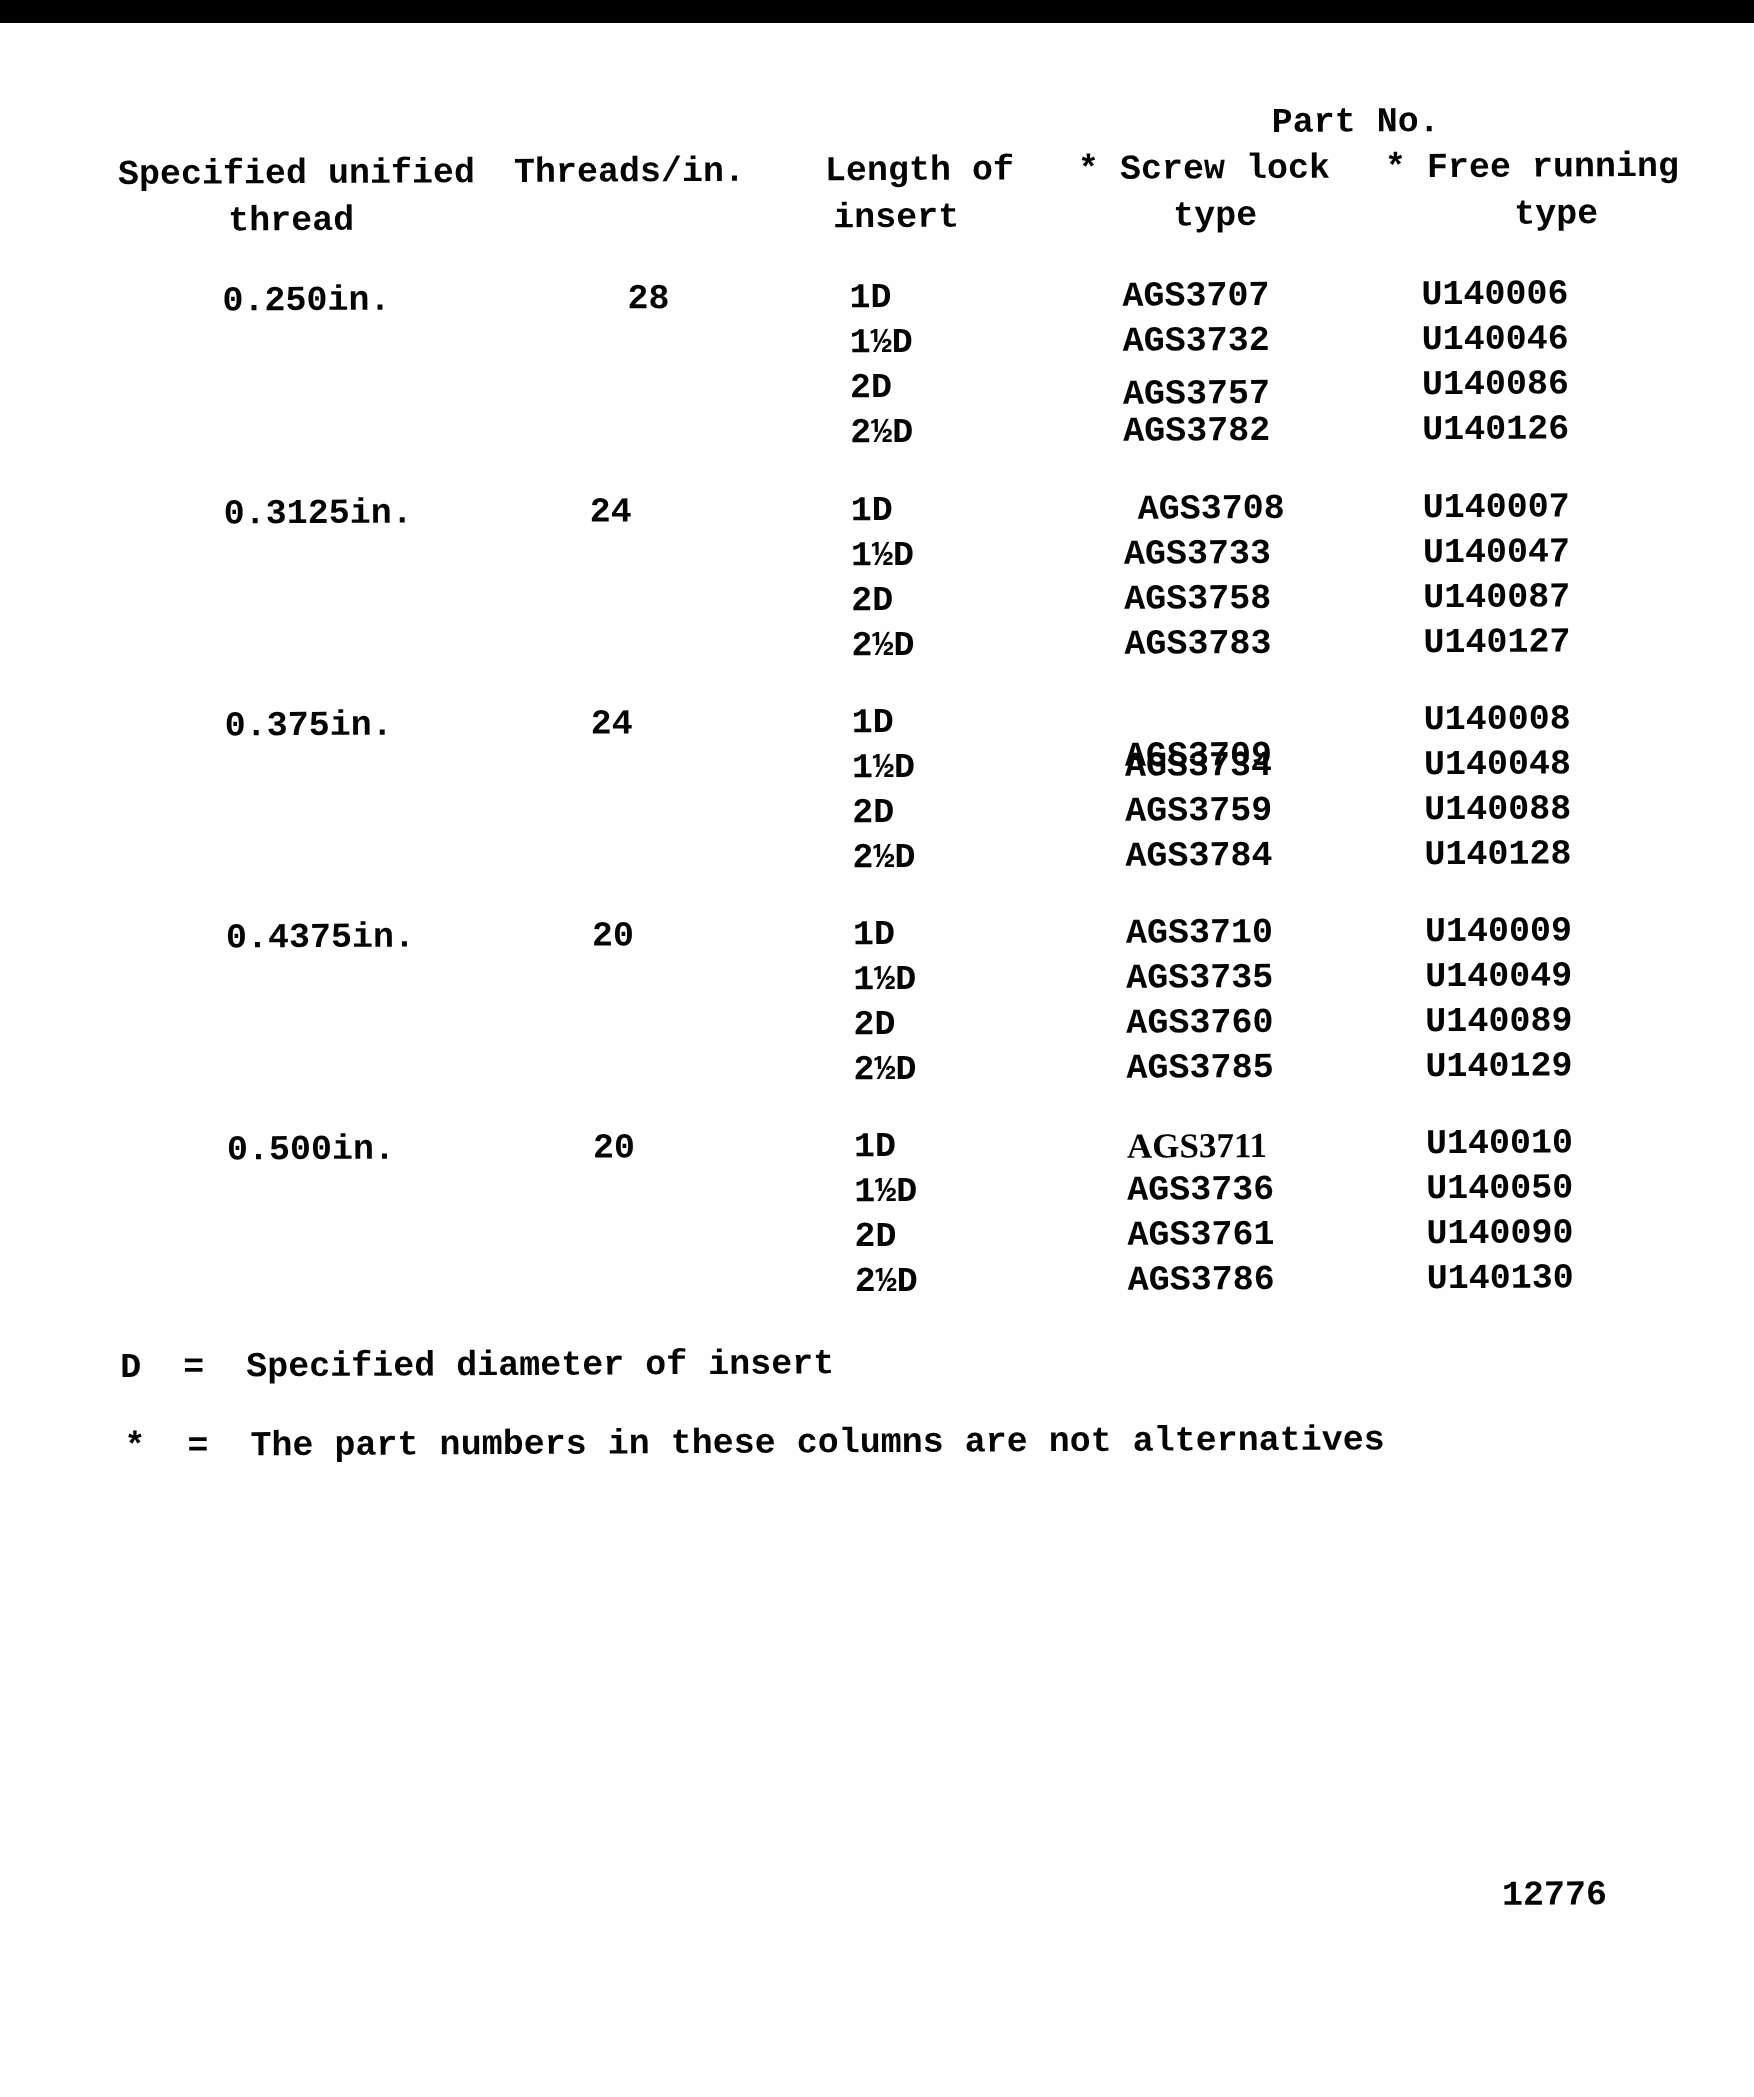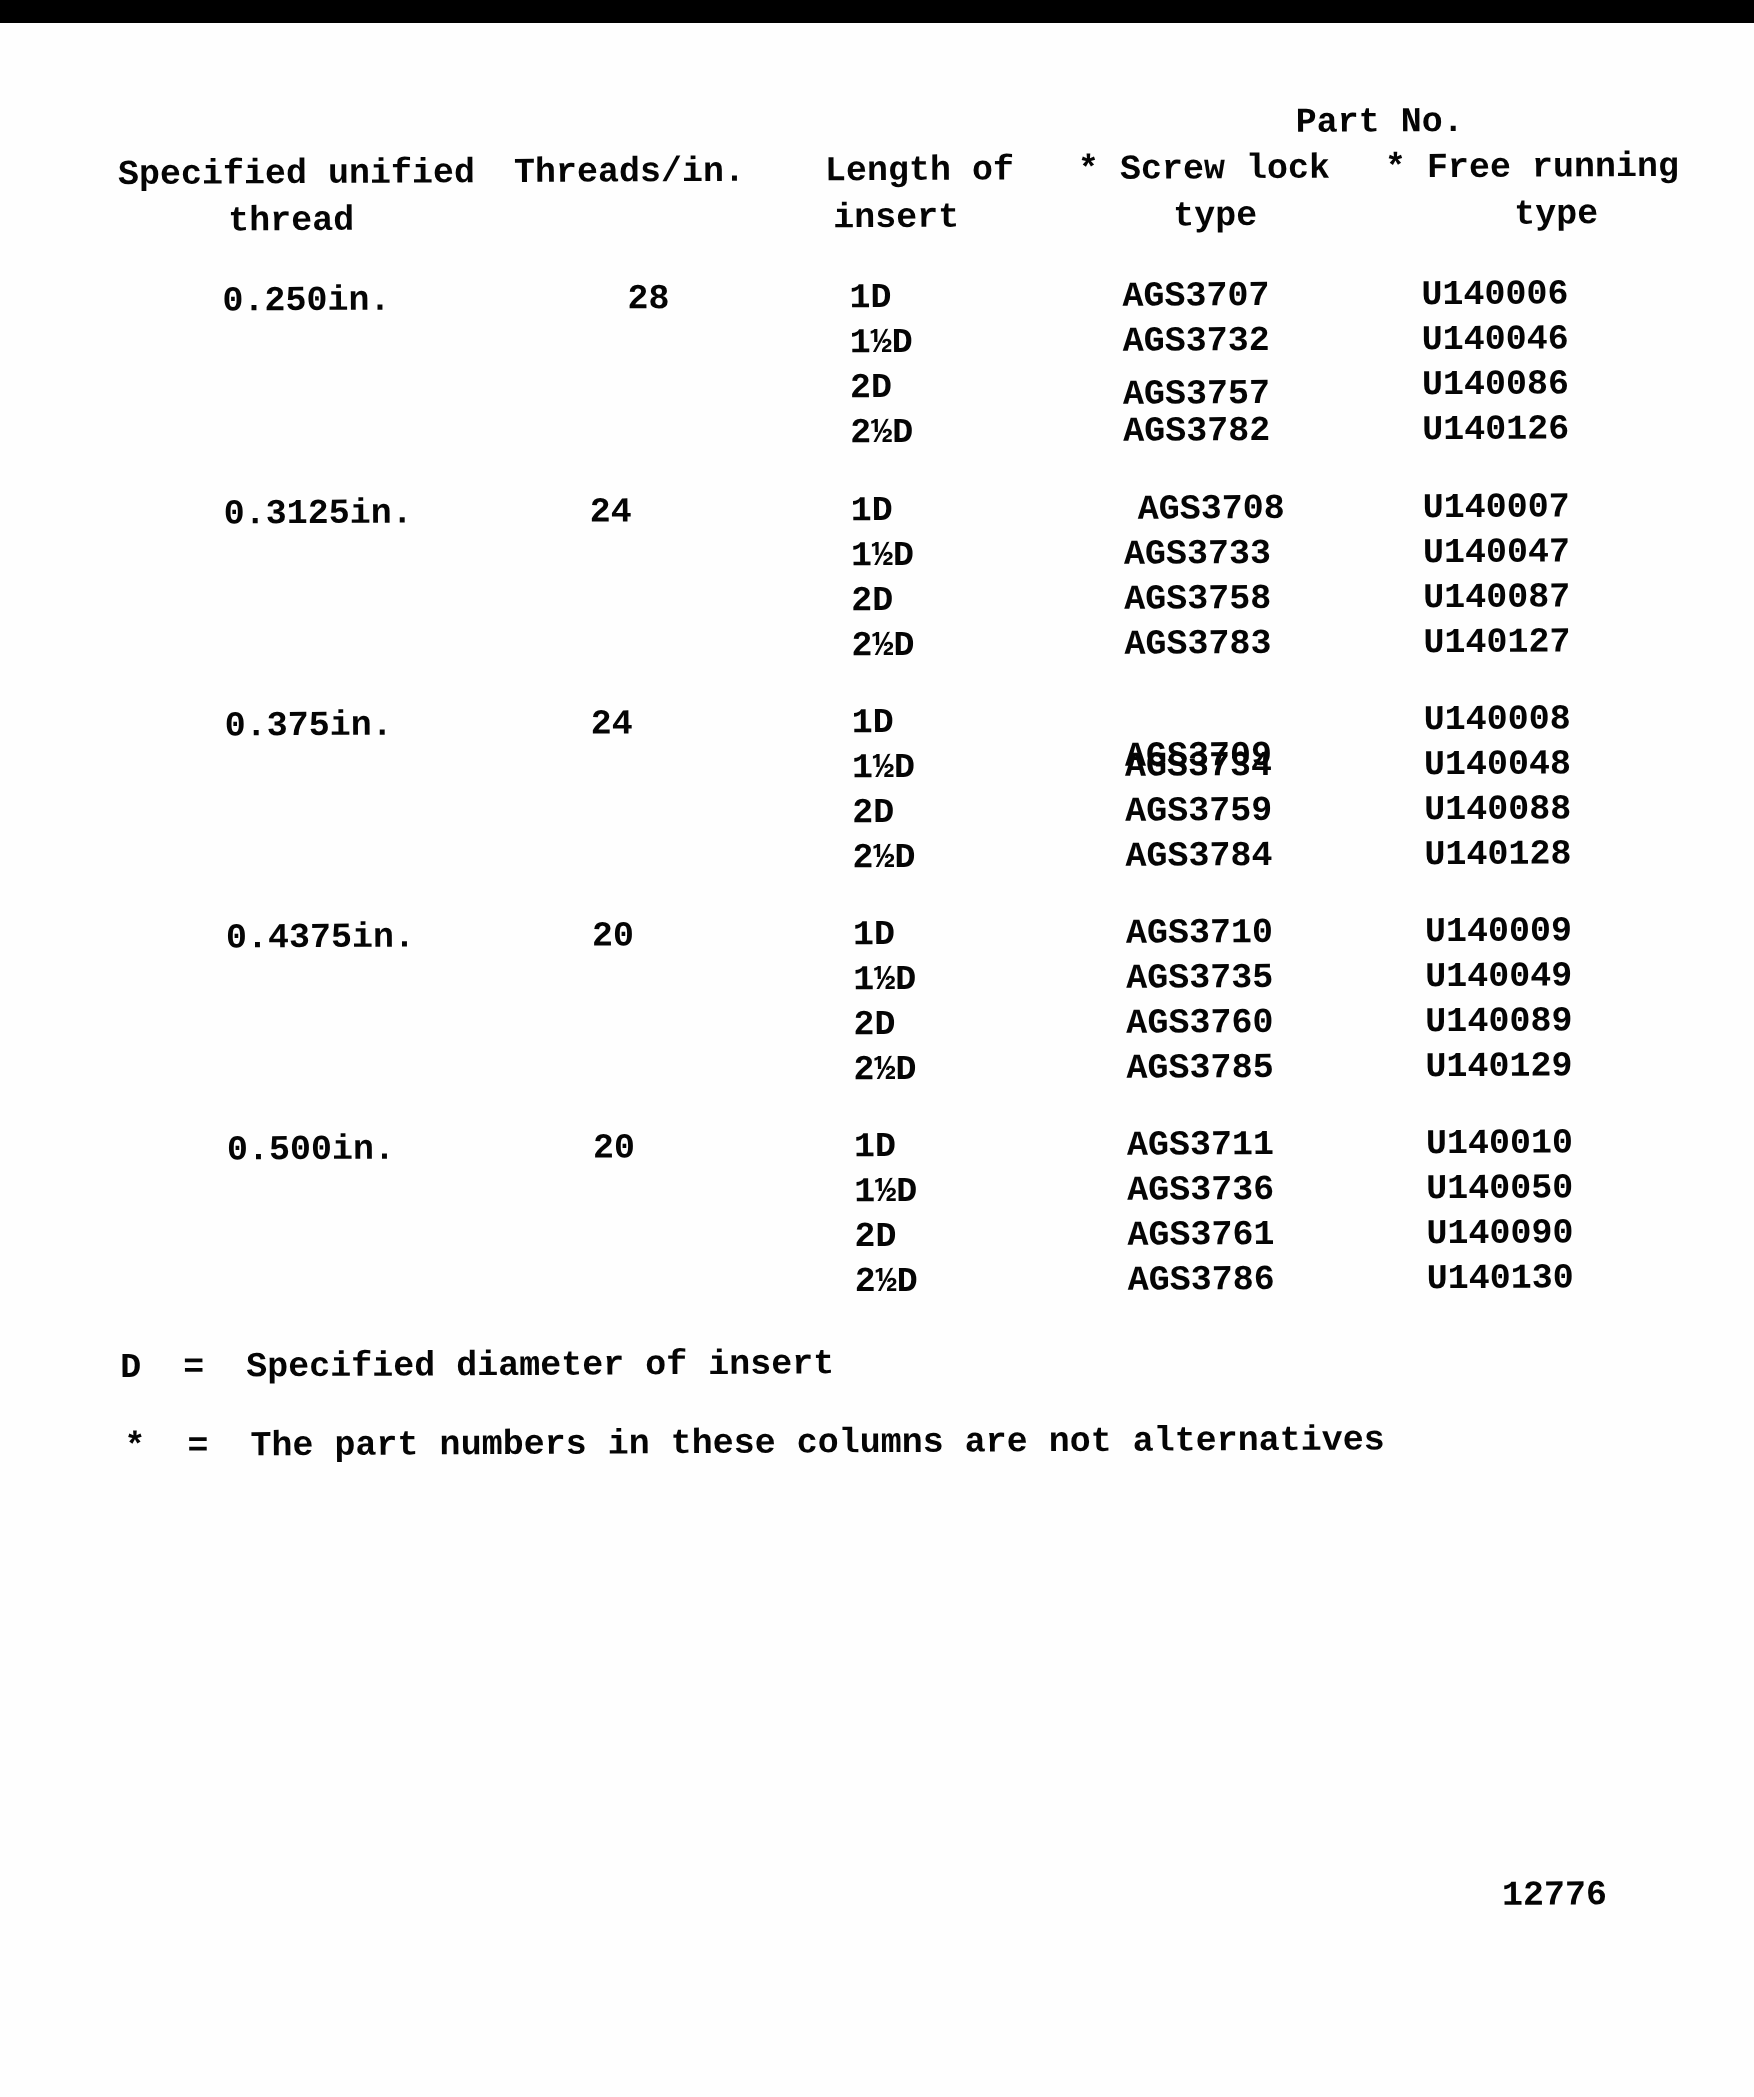--- a/index.html
+++ b/index.html
@@ -49,21 +49,21 @@
   }
 </style>
 </head>
 <body>
 
 <div class="page">
   <div class="topbar"></div>
 
   <div class="sheet">
 
-    <div class="h" style="left:1275px; top:108px;margin-left:24px;">Part No.</div>
+    <div class="h" style="left:1275px; top:108px;">Part No.</div>
 
     <div class="h" style="left:121px; top:154px;">Specified unified</div>
     <div class="h" style="left:231px; top:201px;">thread</div>
 
     <div class="h" style="left:517px; top:154px;">Threads/in.</div>
 
     <div class="h" style="left:828px; top:154px;">Length of</div>
     <div class="h" style="left:836px; top:201px;">insert</div>
 
     <div class="h" style="left:1081px; top:154px;">* Screw lock</div>
@@ -125,21 +125,21 @@
         <div class="cell" style="left: 1424px; top: 958px;">U140049</div>
         <div class="cell" style="left: 852px; top: 1003px;">2D</div>
         <div class="cell" style="left: 1125px; top: 1003px; text-align: right;">AGS3760</div>
         <div class="cell" style="left: 1424px; top: 1003px;">U140089</div>
         <div class="cell" style="left: 852px; top: 1048px;">2½D</div>
         <div class="cell" style="left: 1125px; top: 1048px;">AGS3785</div>
         <div class="cell" style="left: 1424px; top: 1048px;">U140129</div>
         <div class="cell" style="left: 225px; top: 1125px;">0.500in.</div>
         <div class="cell" style="left: 591px; top: 1125px;">20</div>
         <div class="cell" style="left: 852px; top: 1125px;">1D</div>
-        <div class="cell" style="left: 1125px; top: 1125px;">AGS3711</div>
+        <div class="cell" style="left: 1125px; top: 1125px; font-family: Liberation Serif, serif;">AGS3711</div>
         <div class="cell" style="left: 1424px; top: 1125px;">U140010</div>
         <div class="cell" style="left: 852px; top: 1170px;">1½D</div>
         <div class="cell" style="left: 1125px; top: 1170px;">AGS3736</div>
         <div class="cell" style="left: 1424px; top: 1170px;">U140050</div>
         <div class="cell" style="left: 852px; top: 1215px;">2D</div>
         <div class="cell" style="left: 1125px; top: 1215px;">AGS3761</div>
         <div class="cell" style="left: 1424px; top: 1215px;">U140090</div>
         <div class="cell" style="left: 852px; top: 1260px;">2½D</div>
         <div class="cell" style="left: 1125px; top: 1260px;">AGS3786</div>
         <div class="cell" style="left: 1424px; top: 1260px;">U140130</div>

